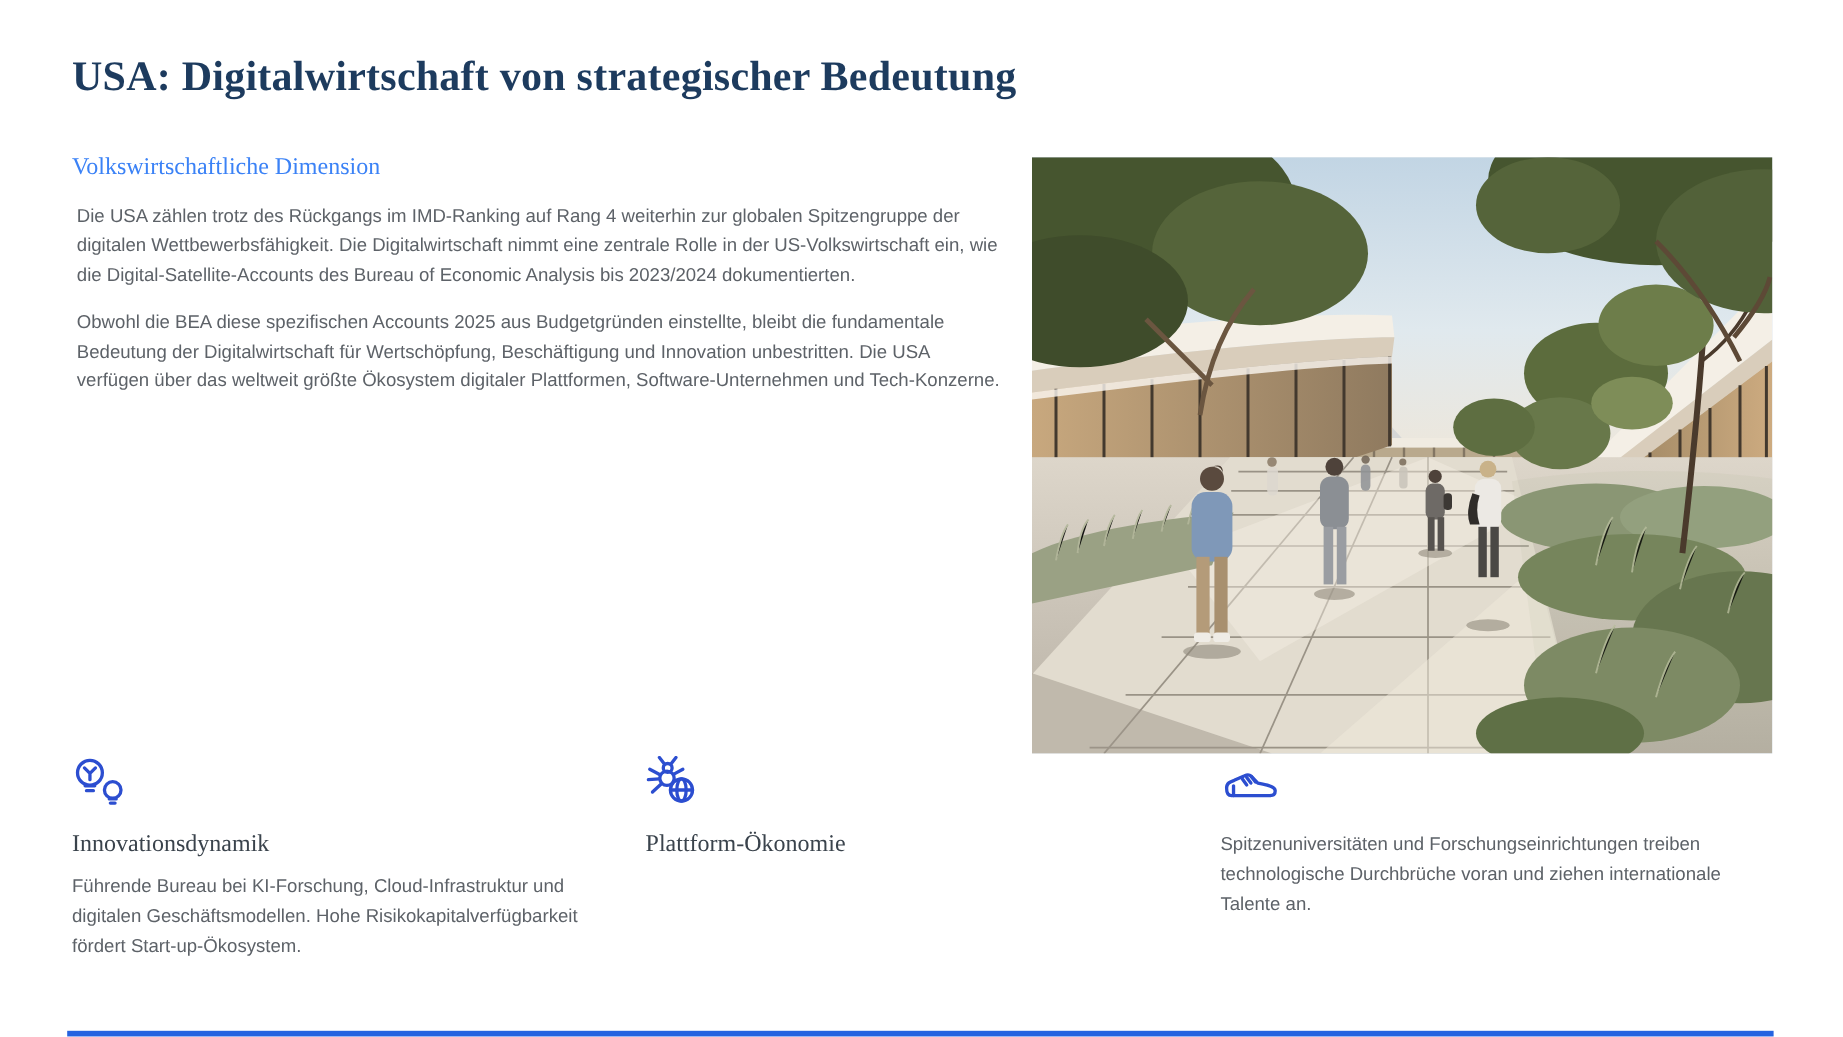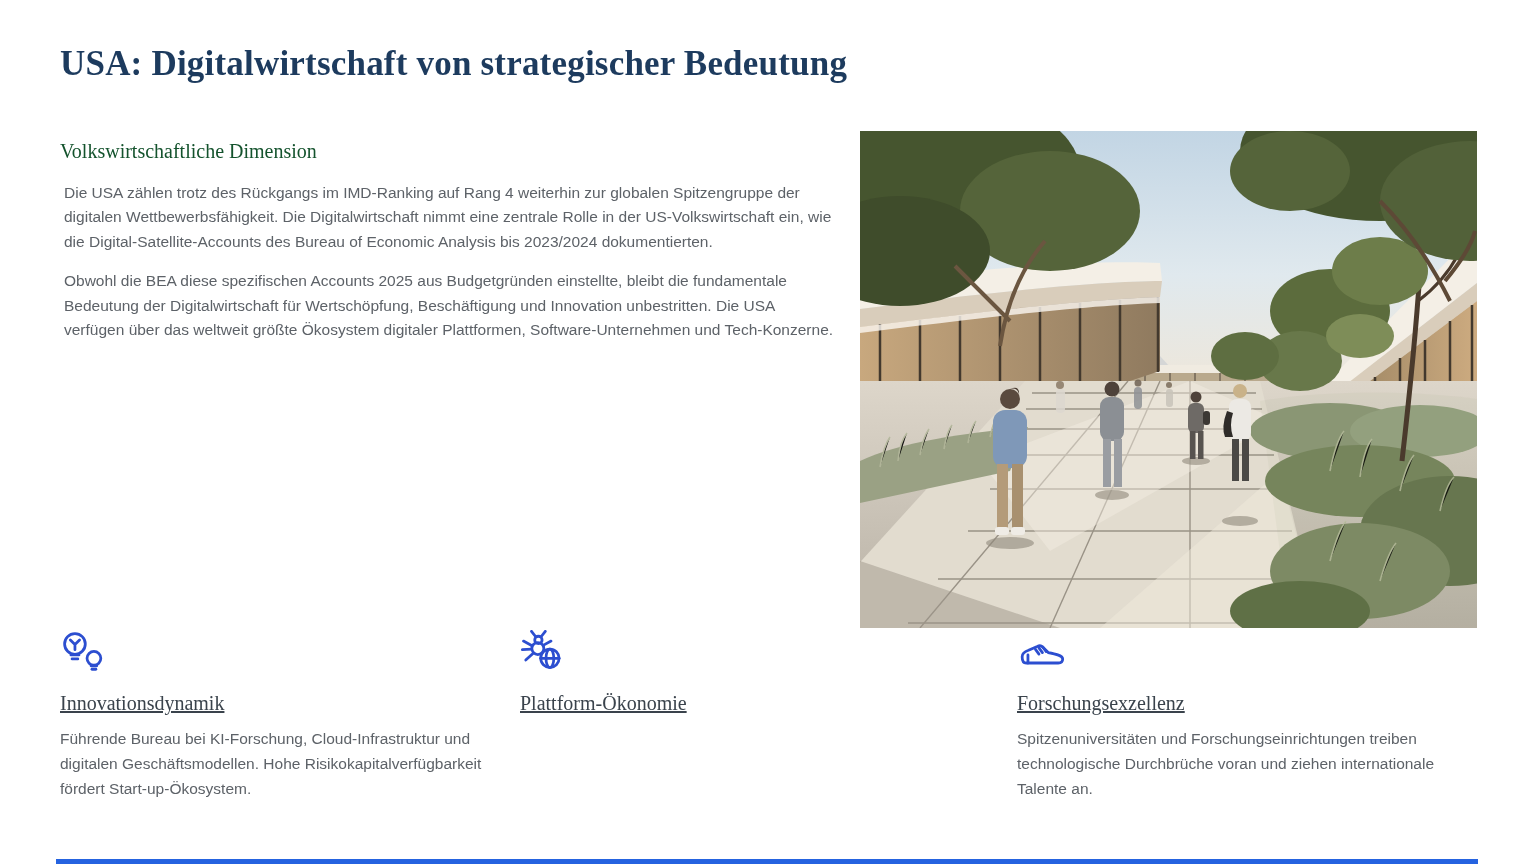--- a/index.html
+++ b/index.html
@@ -12,39 +12,39 @@
   }
   .page-title{
     position:absolute;left:60px;top:44px;width:1100px;
     font-family:"Liberation Serif","DejaVu Serif",serif;
     font-size:35px;font-weight:600;letter-spacing:.2px;
     color:#1d3b5e;margin:0;
   }
   .intro{position:absolute;left:60px;top:128px;width:775px;}
   .section-heading{
     font-family:"Liberation Serif","DejaVu Serif",serif;
-    font-size:20px;font-weight:500;color:#14532d;margin:12px 0 18px 0;
+    font-size:20px;font-weight:500;color:#3b82f6;margin:0 0 18px 0;
   }
   .body-text{
     font-size:15.5px;line-height:1.58;color:#5d6268;margin:0 0 15px 4px;
   }
   .photo{
     position:absolute;left:860px;top:131px;width:617px;height:497px;
     overflow:hidden;background:#dfe7ec;
   }
   .photo svg{display:block;}
   .features{position:absolute;left:0;top:630px;width:1536px;height:200px;}
   .feature{position:absolute;top:0;}
   .feature.f1{left:60px;width:455px;}
-  .feature.f2{left:520px;width:440px;}
+  .feature.f2{left:538px;width:440px;}
   .feature.f3{left:1017px;width:458px;}
   .feature-icon{height:48px;margin-bottom:14px;}
   .feature-title{
     font-family:"Liberation Serif","DejaVu Serif",serif;
-    font-size:20px;font-weight:500;color:#3a434c;margin:0 0 12px 0;text-decoration:underline;
+    font-size:20px;font-weight:500;color:#3a434c;margin:0 0 12px 0;
   }
   .feature-text{
     font-size:15.5px;line-height:1.6;color:#5d6268;margin:0;
   }
   .accent-bar{
     position:absolute;left:56px;right:58px;bottom:0;height:5px;
     background:#2563e0;
   }
 </style>
 </head>
@@ -272,20 +272,19 @@
     </div>
 
     <div class="feature f3">
       <div class="feature-icon">
         <svg width="52" height="44" viewBox="0 0 44 38" fill="none" stroke="#2c4ed0" stroke-width="2.4" stroke-linecap="round" stroke-linejoin="round">
           <path d="M4 23 C4 19.5 6.5 18.5 9.5 17.5 L17 14.2 C19 13.2 20.5 13.4 21.7 14.6 L26.5 19.5 C32 20.5 39 21.8 39 25 C39 27.2 37.6 28.5 35.2 28.5 L7.5 28.5 C5.2 28.5 4 26.5 4 23 Z"></path>
           <path d="M9 28.5 L9 21.5"></path>
           <path d="M18.5 15.5 L21.5 19.5 M21.8 14.7 L24.8 18.7 M15.5 16.8 L18.5 20.8"></path>
         </svg>
       </div>
-      <h3 class="feature-title">Forschungsexzellenz</h3>
       <p class="feature-text">Spitzenuniversitäten und Forschungseinrichtungen treiben technologische Durchbrüche voran und ziehen internationale Talente an.</p>
     </div>
 
   </div>
 
   <div class="accent-bar"></div>
 </div>
 
 </body></html>

